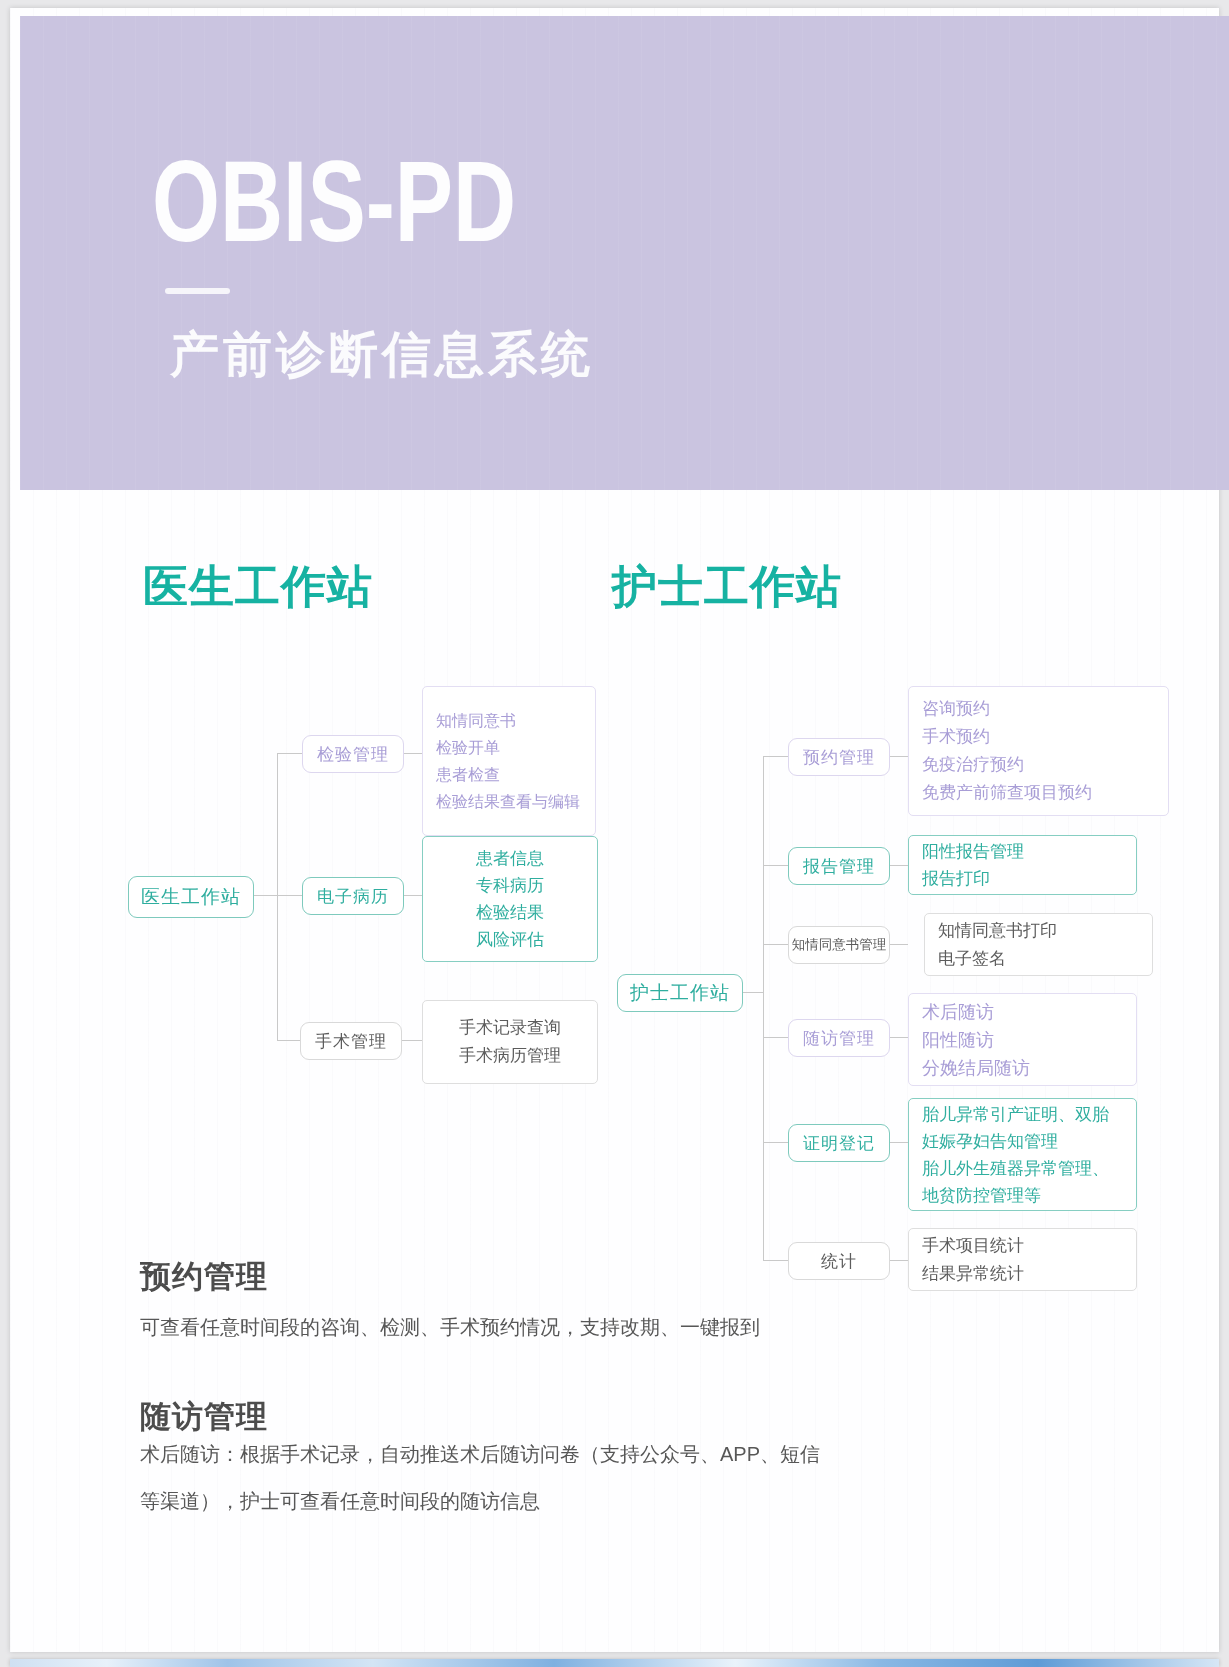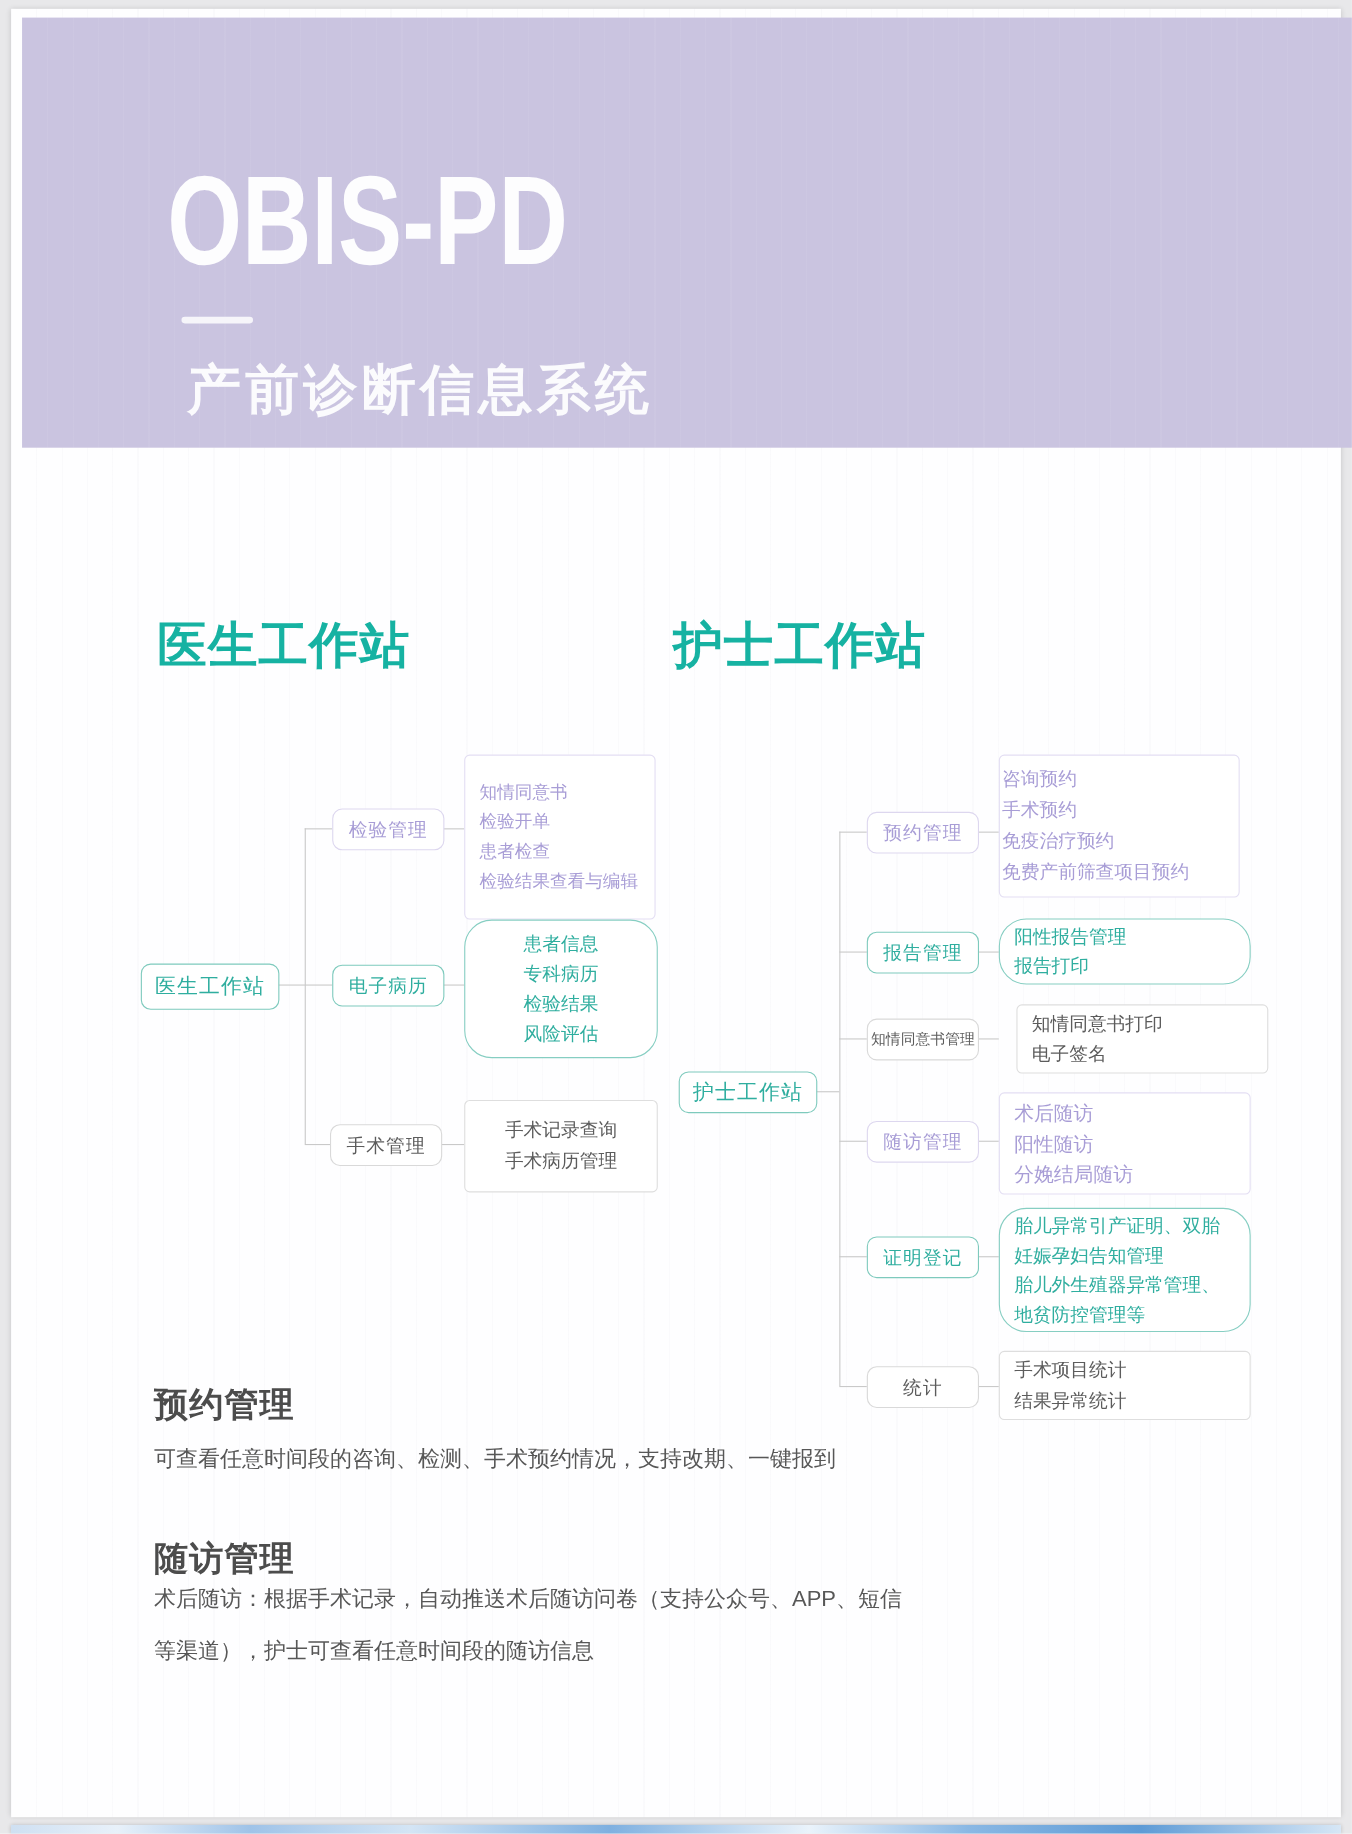--- a/index.html
+++ b/index.html
@@ -9,21 +9,21 @@
     background:#e8e8ea;overflow:hidden;
   }
   .canvas{position:absolute;left:0;top:0;width:1229px;height:1667px;}
   .card{
     position:absolute;left:10px;top:8px;width:1209px;height:1644px;
     background-color:#fefeff;
     background-image:repeating-linear-gradient(90deg,rgba(150,150,175,.04) 0 1px,transparent 1px 23px);
     box-shadow:0 0 5px rgba(0,0,0,.16);
   }
   .hero{
-    position:absolute;left:10px;top:8px;width:1209px;height:391px;
+    position:absolute;left:10px;top:8px;width:1209px;height:474px;
     background-color:#cac4e0;
     background-image:repeating-linear-gradient(90deg,rgba(255,255,255,.05) 0 1px,transparent 1px 23px);
   }
   .brand{
     position:absolute;left:132px;top:128px;
     font-size:115px;line-height:1;font-weight:800;color:#fdfdfe;
     letter-spacing:0px;transform:scaleX(.76);transform-origin:left top;
     white-space:nowrap;
   }
   .hero-divider{
@@ -46,21 +46,21 @@
   .leaf{
     position:absolute;background:#fff;border:1px solid;border-radius:5px;
     white-space:pre-line;display:flex;flex-direction:column;justify-content:center;
   }
   .leaf.al-left{align-items:flex-start;}
   .leaf.al-center{align-items:center;text-align:center;}
   .purple{color:#a89dd6;border-color:#ddd7ef;}
   .teal{color:#2fae9f;border-color:#7ecabd;}
   .grey{color:#5c5c5c;border-color:#d9d9d9;}
   .leaf.purple{border-color:#e3def3;}
-  .leaf.teal{border-color:#86cec2;border-radius:25px;}
+  .leaf.teal{border-color:#86cec2;}
   .leaf.grey{border-color:#dedede;}
   .hl,.vl{position:absolute;background:#c9c9c9;}
   .hl{height:1px;}
   .vl{width:1px;}
   .detail-title{
     position:absolute;font-size:31px;font-weight:700;color:#4c4c4c;
     letter-spacing:1px;white-space:nowrap;
   }
   .detail-body{
     position:absolute;font-size:20px;color:#575757;line-height:47px;
@@ -127,21 +127,21 @@
     <div class="hl" style="left:878px;top:1252px;width:20px;"></div>
 
     <div class="node teal" style="left:607px;top:966px;width:124px;height:36px;font-size:19px;">护士工作站</div>
     <div class="node purple" style="left:778px;top:730px;width:100px;height:36px;font-size:17px;">预约管理</div>
     <div class="node teal" style="left:778px;top:839px;width:100px;height:36px;font-size:17px;">报告管理</div>
     <div class="node grey" style="left:778px;top:918px;width:100px;height:36px;font-size:13.5px;letter-spacing:0;">知情同意书管理</div>
     <div class="node purple" style="left:778px;top:1011px;width:100px;height:36px;font-size:17px;">随访管理</div>
     <div class="node teal" style="left:778px;top:1116px;width:100px;height:36px;font-size:17px;">证明登记</div>
     <div class="node grey" style="left:778px;top:1234px;width:100px;height:36px;font-size:17px;">统计</div>
 
-    <div class="leaf purple al-left" style="left:898px;top:678px;width:219px;height:130px;font-size:17px;line-height:28px;padding-left:2px;box-sizing:border-box;">咨询预约
+    <div class="leaf purple al-left" style="left:898px;top:678px;width:261px;height:130px;font-size:17px;line-height:28px;padding-left:13px;box-sizing:border-box;">咨询预约
 手术预约
 免疫治疗预约
 免费产前筛查项目预约</div>
     <div class="leaf teal al-left" style="left:898px;top:827px;width:229px;height:60px;font-size:17px;line-height:27px;padding-left:13px;box-sizing:border-box;">阳性报告管理
 报告打印</div>
     <div class="leaf grey al-left" style="left:898px;top:905px;width:229px;height:63px;font-size:17px;line-height:28px;padding-left:13px;box-sizing:border-box;margin-left:16px;">知情同意书打印
 电子签名</div>
     <div class="leaf purple al-left" style="left:898px;top:985px;width:229px;height:93px;font-size:18px;line-height:28px;padding-left:13px;box-sizing:border-box;">术后随访
 阳性随访
 分娩结局随访</div>

